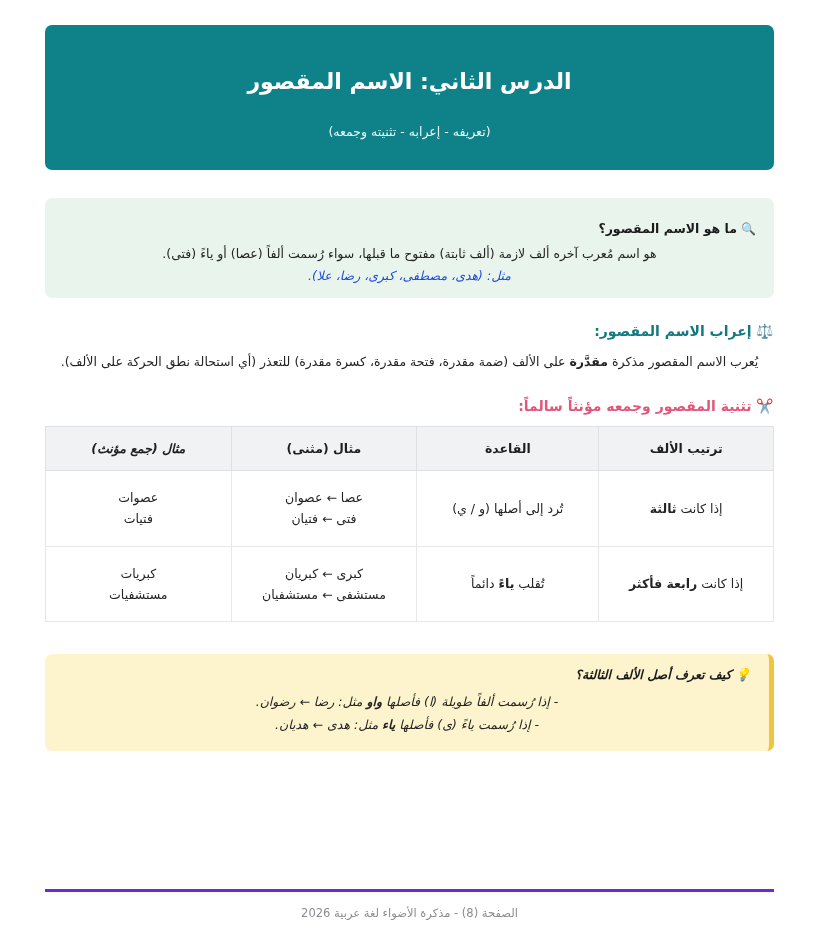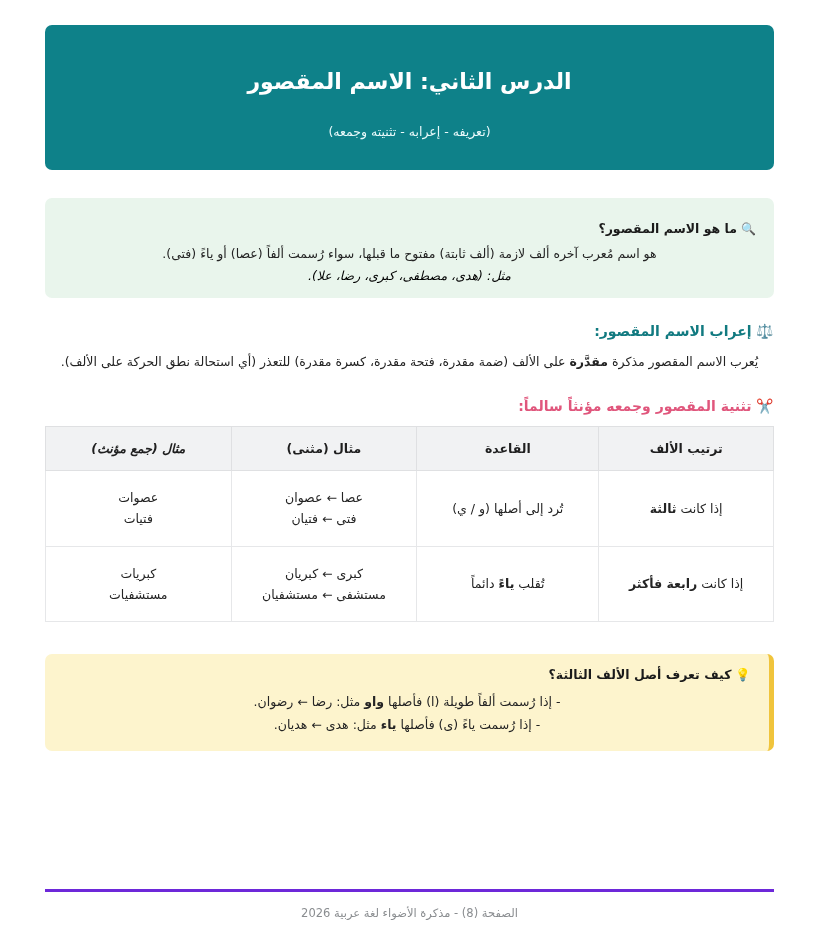--- a/index.html
+++ b/index.html
@@ -65,21 +65,21 @@
   .def-heading .glyph { margin-left: 4px; font-size: 12px; }
   .def-body {
     font-size: 12.5px;
     line-height: 1.75;
     color: #242424;
     text-align: center;
   }
   .def-examples {
     font-size: 12.5px;
     font-style: italic;
-    color: #000000;
+    color: #1d4ed8;
     text-align: center;
     margin-top: 3px;
   }
 
   
   .section-heading {
     font-size: 14px;
     font-weight: bold;
     text-align: right;
     margin: 0 0 12px 0;
@@ -137,20 +137,21 @@
   .col-plural { width: 25.5%; font-style: italic; }
   .cell-line { display: block; }
 
   
   .tip-box {
     background: #fdf4cd;
     border-right: 5px solid #f0c43c;
     border-radius: 7px;
     padding: 13px 18px 15px 18px;
     margin-bottom: 30px;
+    font-style: italic;
   }
   .tip-heading {
     font-size: 12.5px;
     font-weight: bold;
     color: #1b1b1b;
     text-align: right;
     margin-bottom: 8px;
   }
   .tip-heading .glyph { margin-left: 4px; }
   .tip-line {

